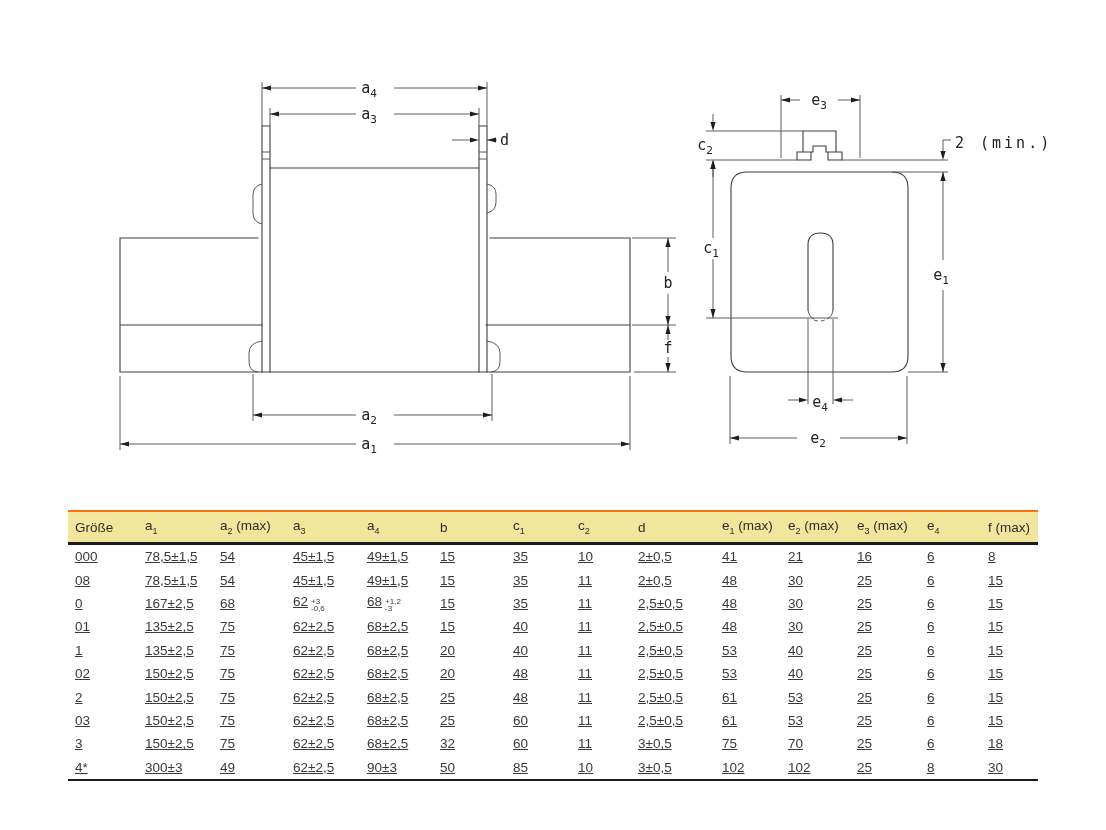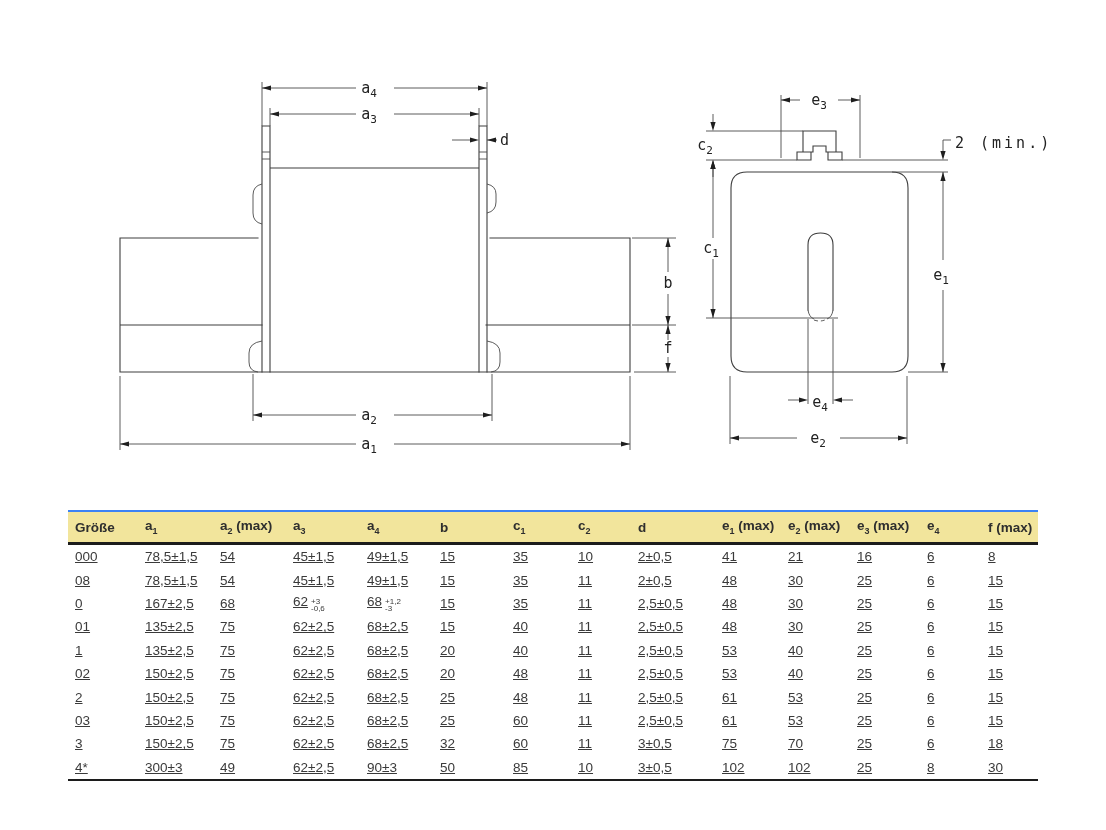--- a/index.html
+++ b/index.html
@@ -9,21 +9,21 @@
   #drawing{position:absolute;left:0;top:0;width:1106px;height:500px;}
   #drawing .ln{stroke:#3e3e3e;stroke-width:1.1;fill:none;stroke-linecap:square;}
   #drawing .thin{stroke:#4a4a4a;stroke-width:0.9;fill:none;}
   #drawing .dash{stroke:#4a4a4a;stroke-width:0.9;fill:none;stroke-dasharray:4 3;}
   #drawing .arr{fill:#1e1e1e;stroke:none;}
   #drawing text{font-family:"DejaVu Sans Mono", monospace;font-size:15px;fill:#222;}
   #drawing .sub{font-size:11px;}
   
   #dim-table{position:absolute;left:68px;top:510px;width:970px;color:#3a3a3a;font-size:13.5px;}
   .grid-row{display:grid;grid-template-columns:70px 75px 73px 74px 73px 73px 65px 60px 84px 66px 69px 70px 61px auto;}
-  #thead{border-top:2px solid #3b82f6;border-bottom:3px solid #1c1c1c;height:30px;align-items:center;color:#2e2e2e;font-weight:bold;}
+  #thead{border-top:2px solid #f97316;border-bottom:3px solid #1c1c1c;height:30px;align-items:center;color:#2e2e2e;}
   #thead .th{padding-left:7px;white-space:nowrap;}
   #thead sub{font-size:9px;}
   #tbody{border-bottom:2px solid #1c1c1c;}
   #tbody .tr{height:23.4px;align-items:center;text-decoration:underline;}
   #tbody .td{padding-left:7px;white-space:nowrap;}
   .tol{display:inline-flex;flex-direction:column;font-size:8px;line-height:7.5px;
        margin-left:3px;vertical-align:2px;}
   
   #footnote{position:absolute;left:72px;top:803px;font-size:13px;color:#454545;}
 </style>

